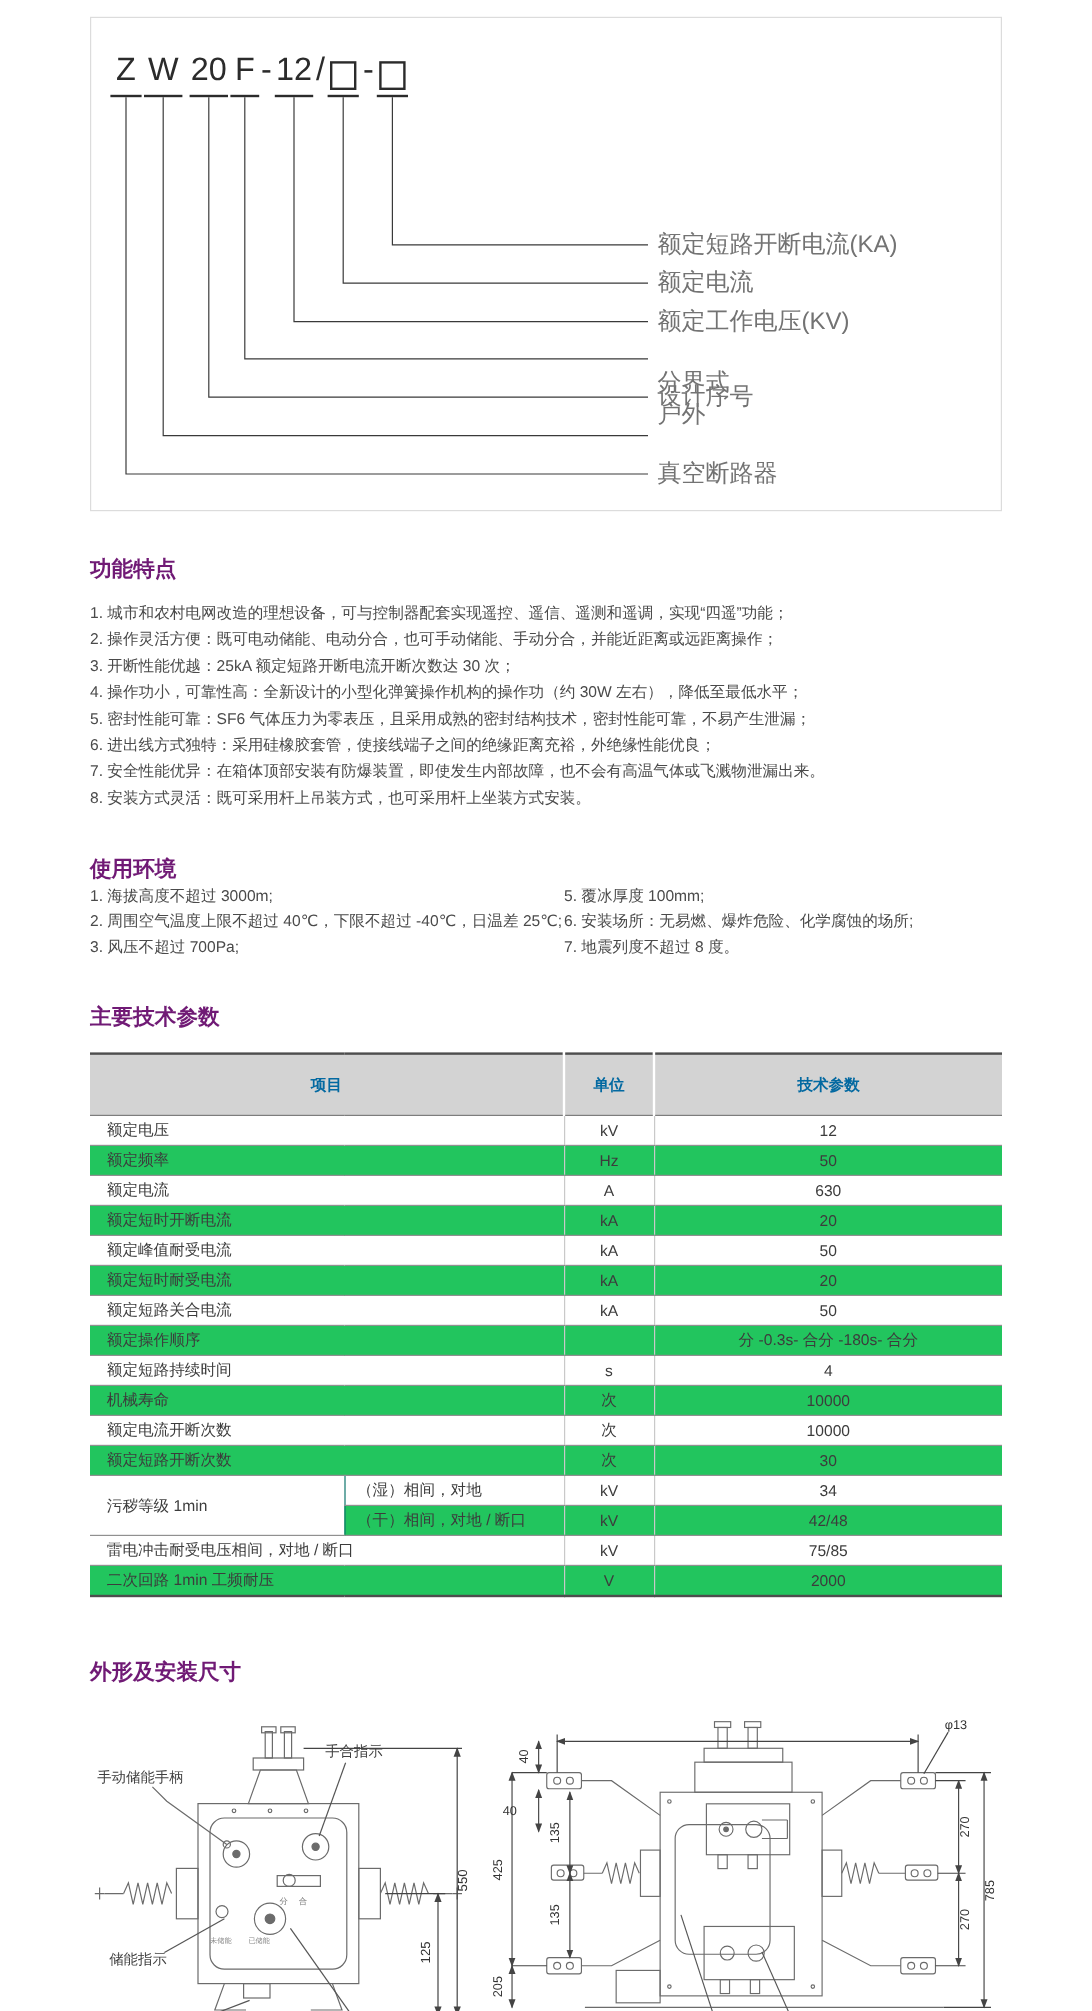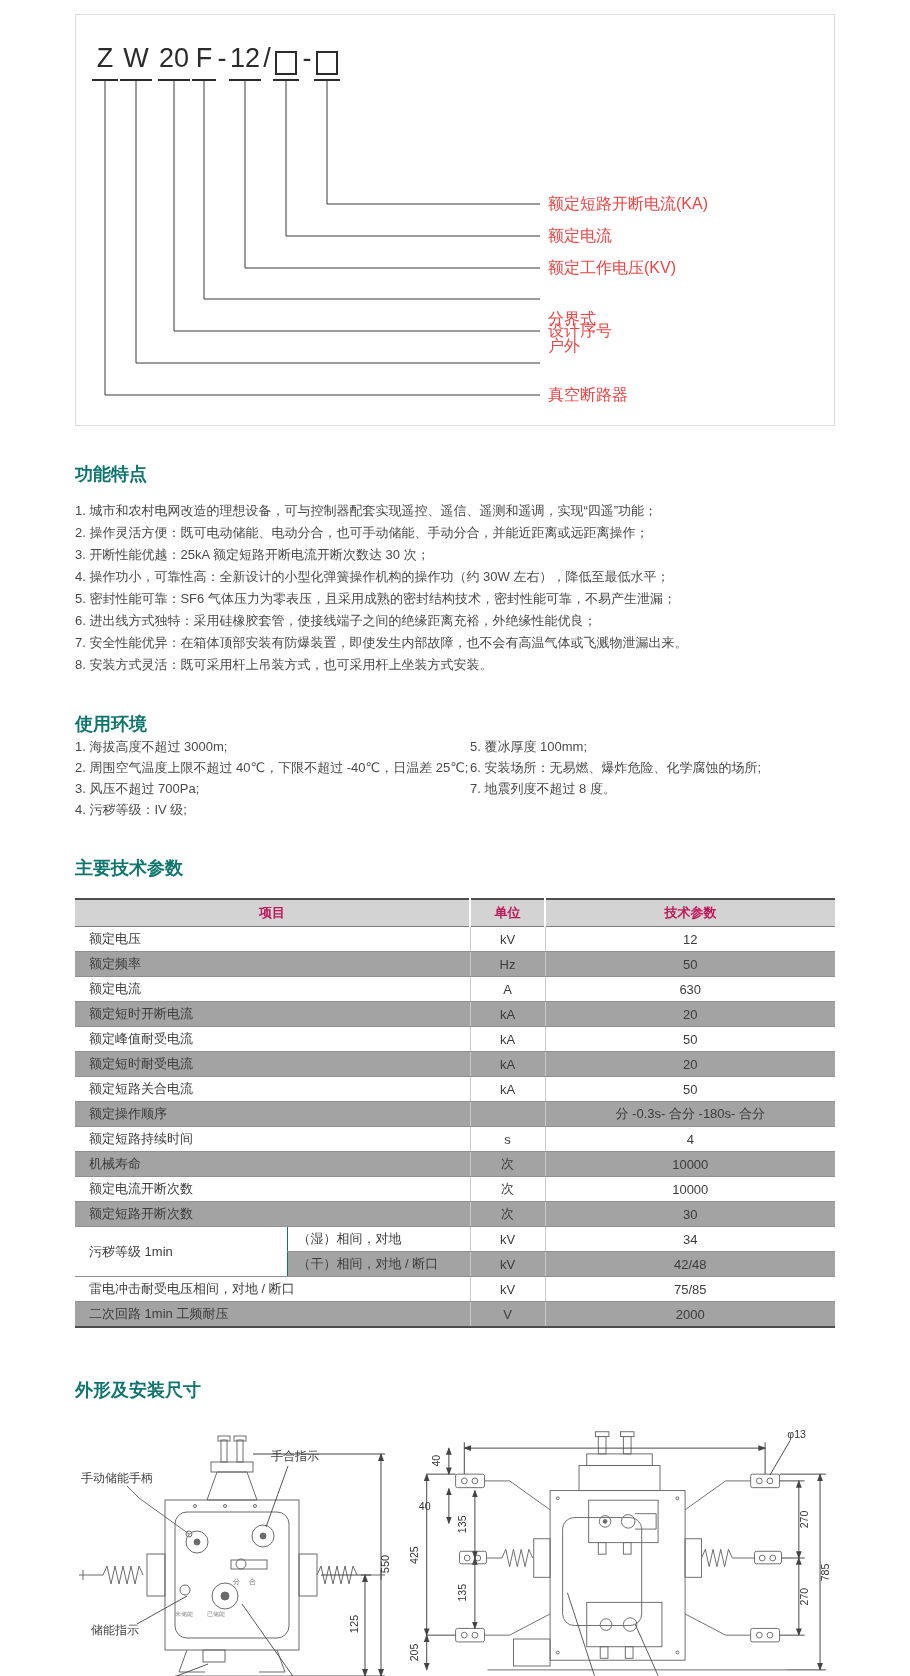--- a/index.html
+++ b/index.html
@@ -8,42 +8,42 @@
   .content { padding:14px 75px 0 75px; }
 
   
   .model-box { position:relative; height:410px; border:1px solid #dcdcdc; background:#fff; }
   .model-lines { position:absolute; left:0; top:0; width:100%; height:100%; }
   .glyph { position:absolute; top:26px; height:38px; line-height:34px; font-size:27px;
            color:#2b2b2b; text-align:center; letter-spacing:0; }
   .glyph.u { border-bottom:2px solid #2b2b2b; }
   .sq { display:block; margin:10px auto 2px auto; width:18px; height:20px; border:2px solid #2b2b2b; }
   .model-label { position:absolute; left:472px; height:22px; line-height:22px;
-                 font-size:16px; color:#ef4444; white-space:nowrap; }
+                 font-size:20px; color:#737373; white-space:nowrap; }
 
   
-  .sec-title { color:#0f766e; font-size:18px; font-weight:bold; margin:36px 0 0 0; }
+  .sec-title { color:#701a75; font-size:18px; font-weight:bold; margin:36px 0 0 0; }
 
   
   .feat-list { margin-top:14px; }
   .feat-item { font-size:13px; line-height:22px; color:#4a4a4a; white-space:nowrap; }
   .env-wrap { display:flex; margin-top:0; }
   .env-col-left { width:395px; }
   .env-col-right { flex:1; }
   .env-item { font-size:13px; line-height:21px; color:#4a4a4a; white-space:nowrap; }
 
   
   .param-table { width:100%; border-collapse:collapse; margin-top:18px;
                  border-top:2px solid #4d4d4d; border-bottom:2px solid #4d4d4d; }
-  .param-table th { background:#d3d3d3; color:#be185d; font-size:13px; font-weight:bold;
-                    padding:4px 4px; border-bottom:1px solid #7d7d7d; }
+  .param-table th { background:#d3d3d3; color:#0369a1; font-size:13px; font-weight:bold;
+                    padding:16px 4px; border-bottom:1px solid #7d7d7d; }
   .param-table th + th { border-left:2px solid #fff; }
   .param-table td { font-size:13px; color:#3c3c3c; padding:3px 6px;
                     border-bottom:1px solid #909090; height:16px; }
-  .param-table tr.shade td { background:#a3a3a3; }
+  .param-table tr.shade td { background:#22c55e; }
   .param-table td.item { padding-left:14px; text-align:left; }
   .param-table td.c { text-align:center;margin-left:26px; }
   .param-table td.u, .param-table td.v { border-left:1px solid #c9c9c9; }
   .param-table td.sub { border-left:1px solid #0f766e; padding-left:10px; }
   .param-table tr:last-child td { border-bottom:none; }
 
   
   .drawings { position:relative; height:300px; margin-top:14px; }
   .svg-front { position:absolute; left:0; top:8px; width:330px; height:300px; }
   .svg-side  { position:absolute; left:330px; top:-72px; width:430px; height:376px; }
@@ -104,21 +104,20 @@
     <div class="feat-item">7. 安全性能优异：在箱体顶部安装有防爆装置，即使发生内部故障，也不会有高温气体或飞溅物泄漏出来。</div>
     <div class="feat-item">8. 安装方式灵活：既可采用杆上吊装方式，也可采用杆上坐装方式安装。</div>
   </div>
 
   <div class="sec-title">使用环境</div>
   <div class="env-wrap">
     <div class="env-col-left">
       <div class="env-item">1. 海拔高度不超过 3000m;</div>
       <div class="env-item">2. 周围空气温度上限不超过 40℃，下限不超过 -40℃，日温差 25℃;</div>
       <div class="env-item">3. 风压不超过 700Pa;</div>
-      <div class="env-item">4. 污秽等级：IV 级;</div>
     </div>
     <div class="env-col-right">
       <div class="env-item">5. 覆冰厚度 100mm;</div>
       <div class="env-item">6. 安装场所：无易燃、爆炸危险、化学腐蚀的场所;</div>
       <div class="env-item">7. 地震列度不超过 8 度。</div>
     </div>
   </div>
 
   <div class="sec-title">主要技术参数</div>
   <table class="param-table">

